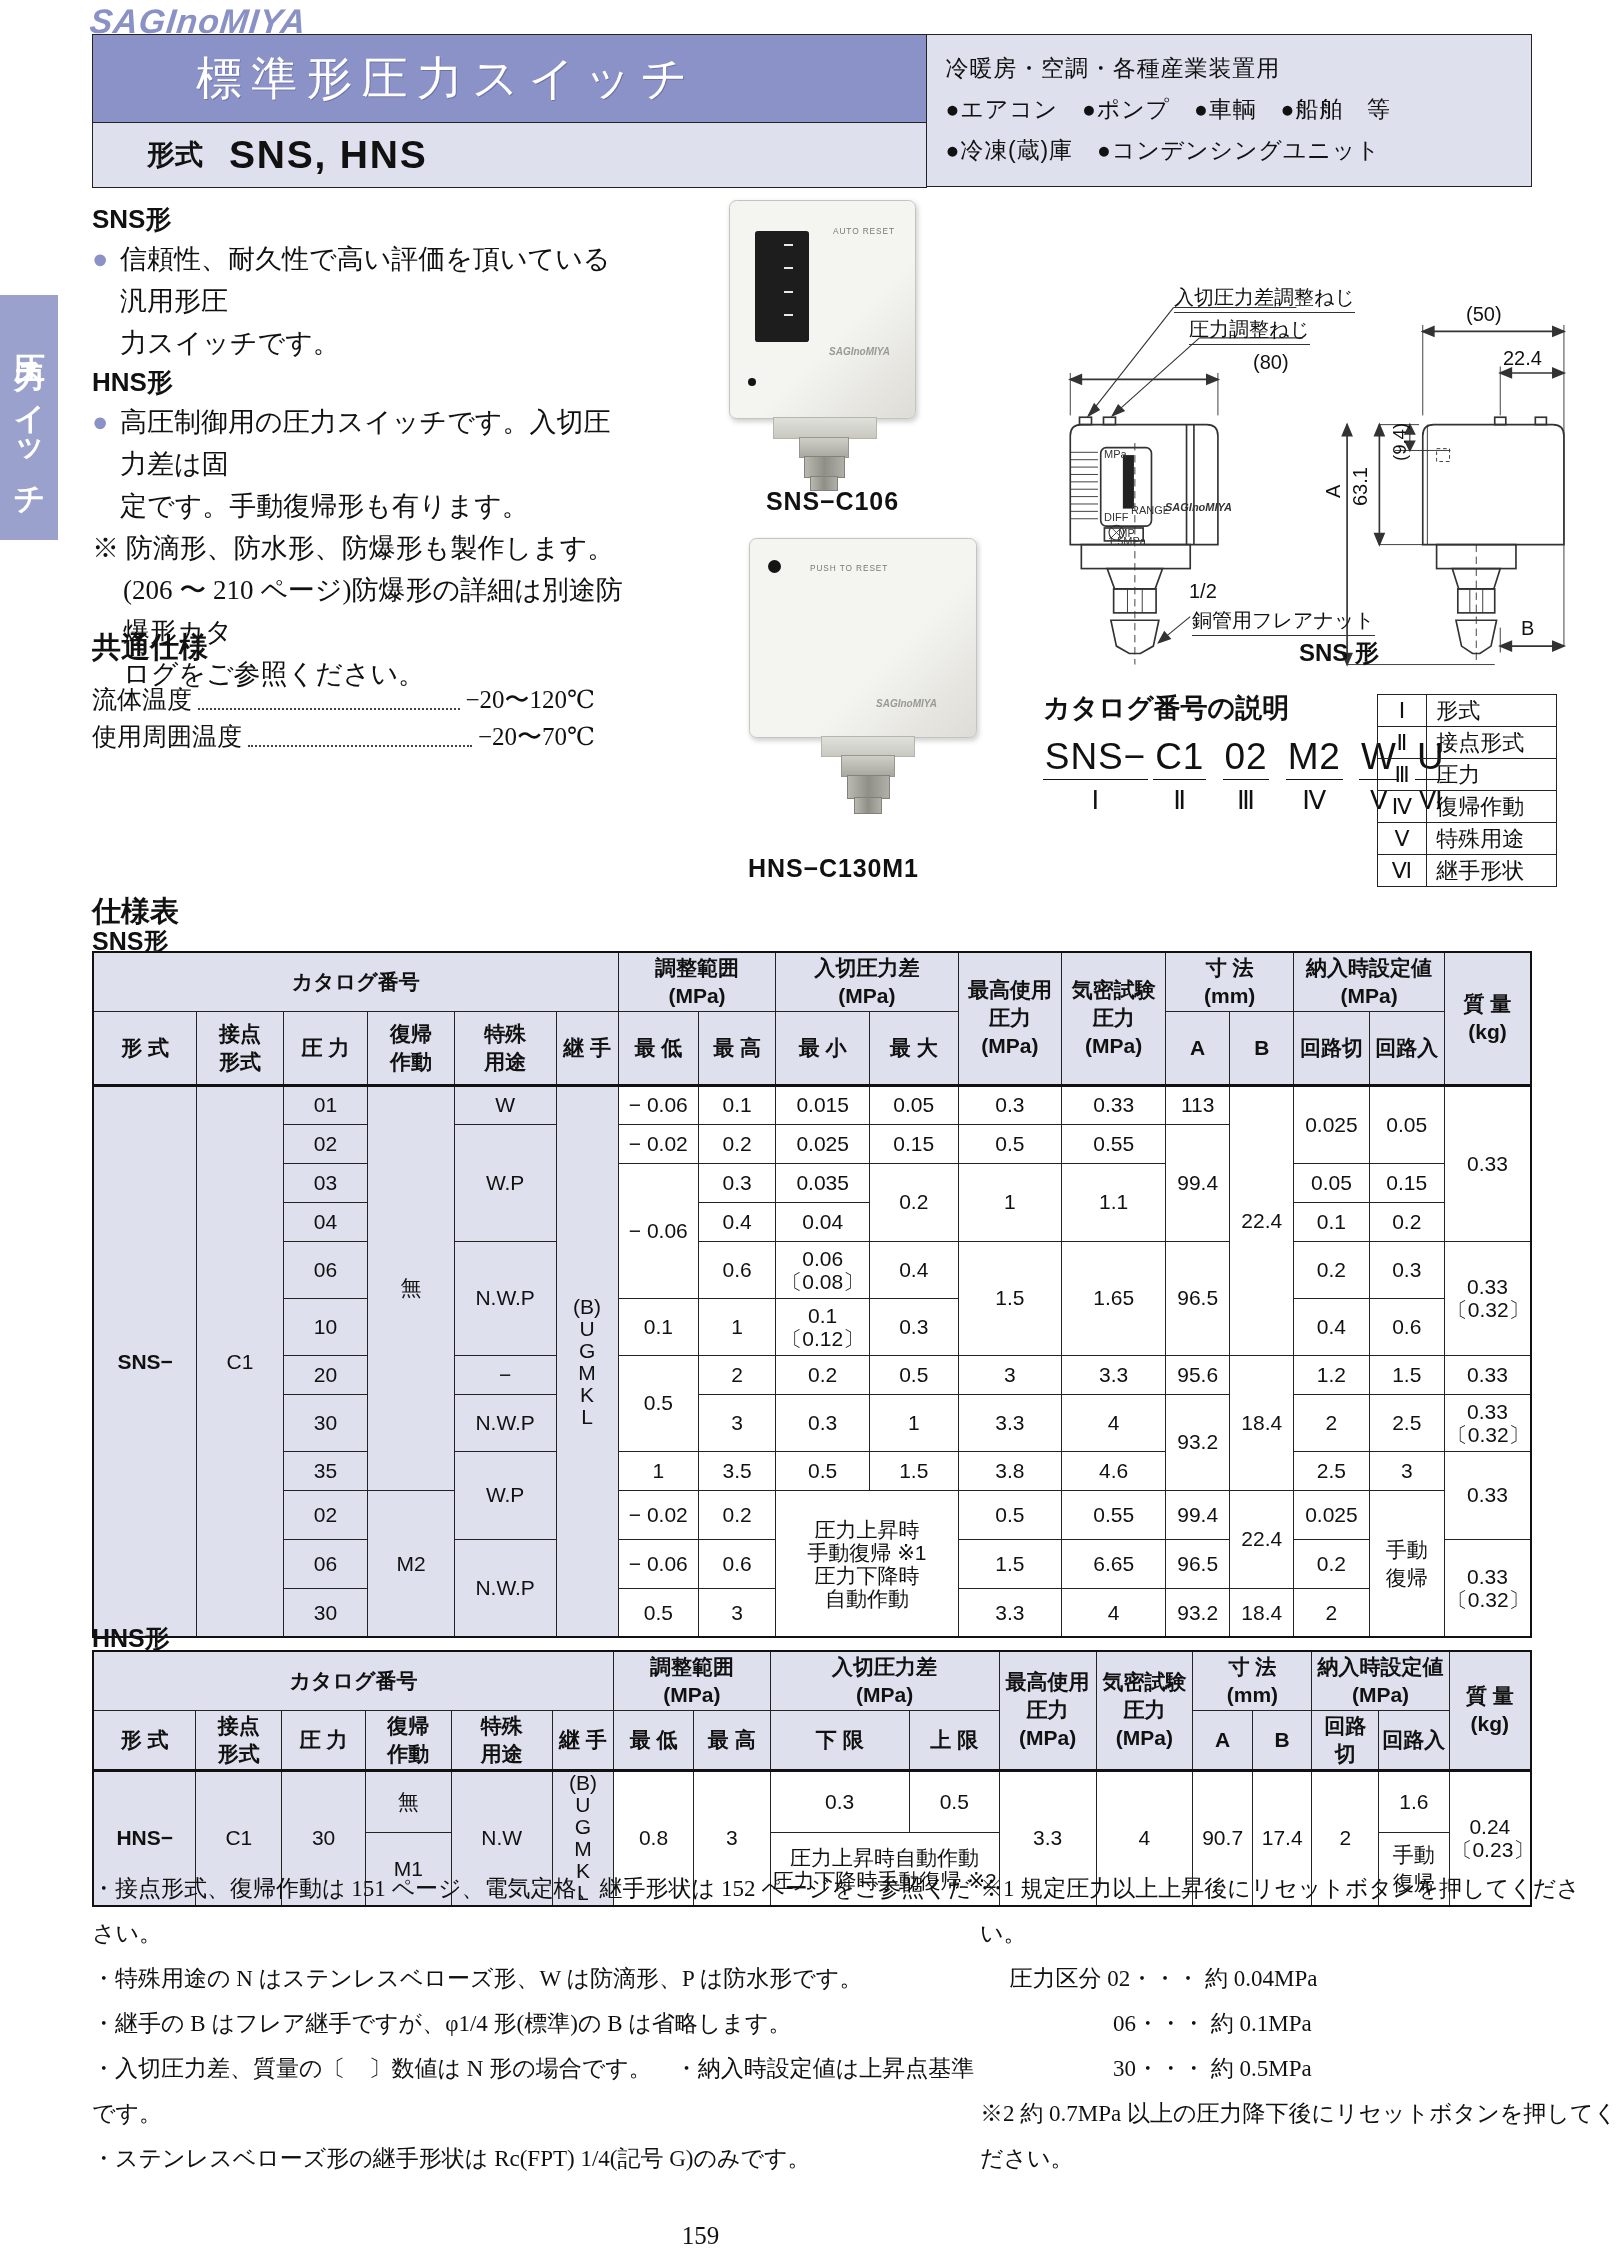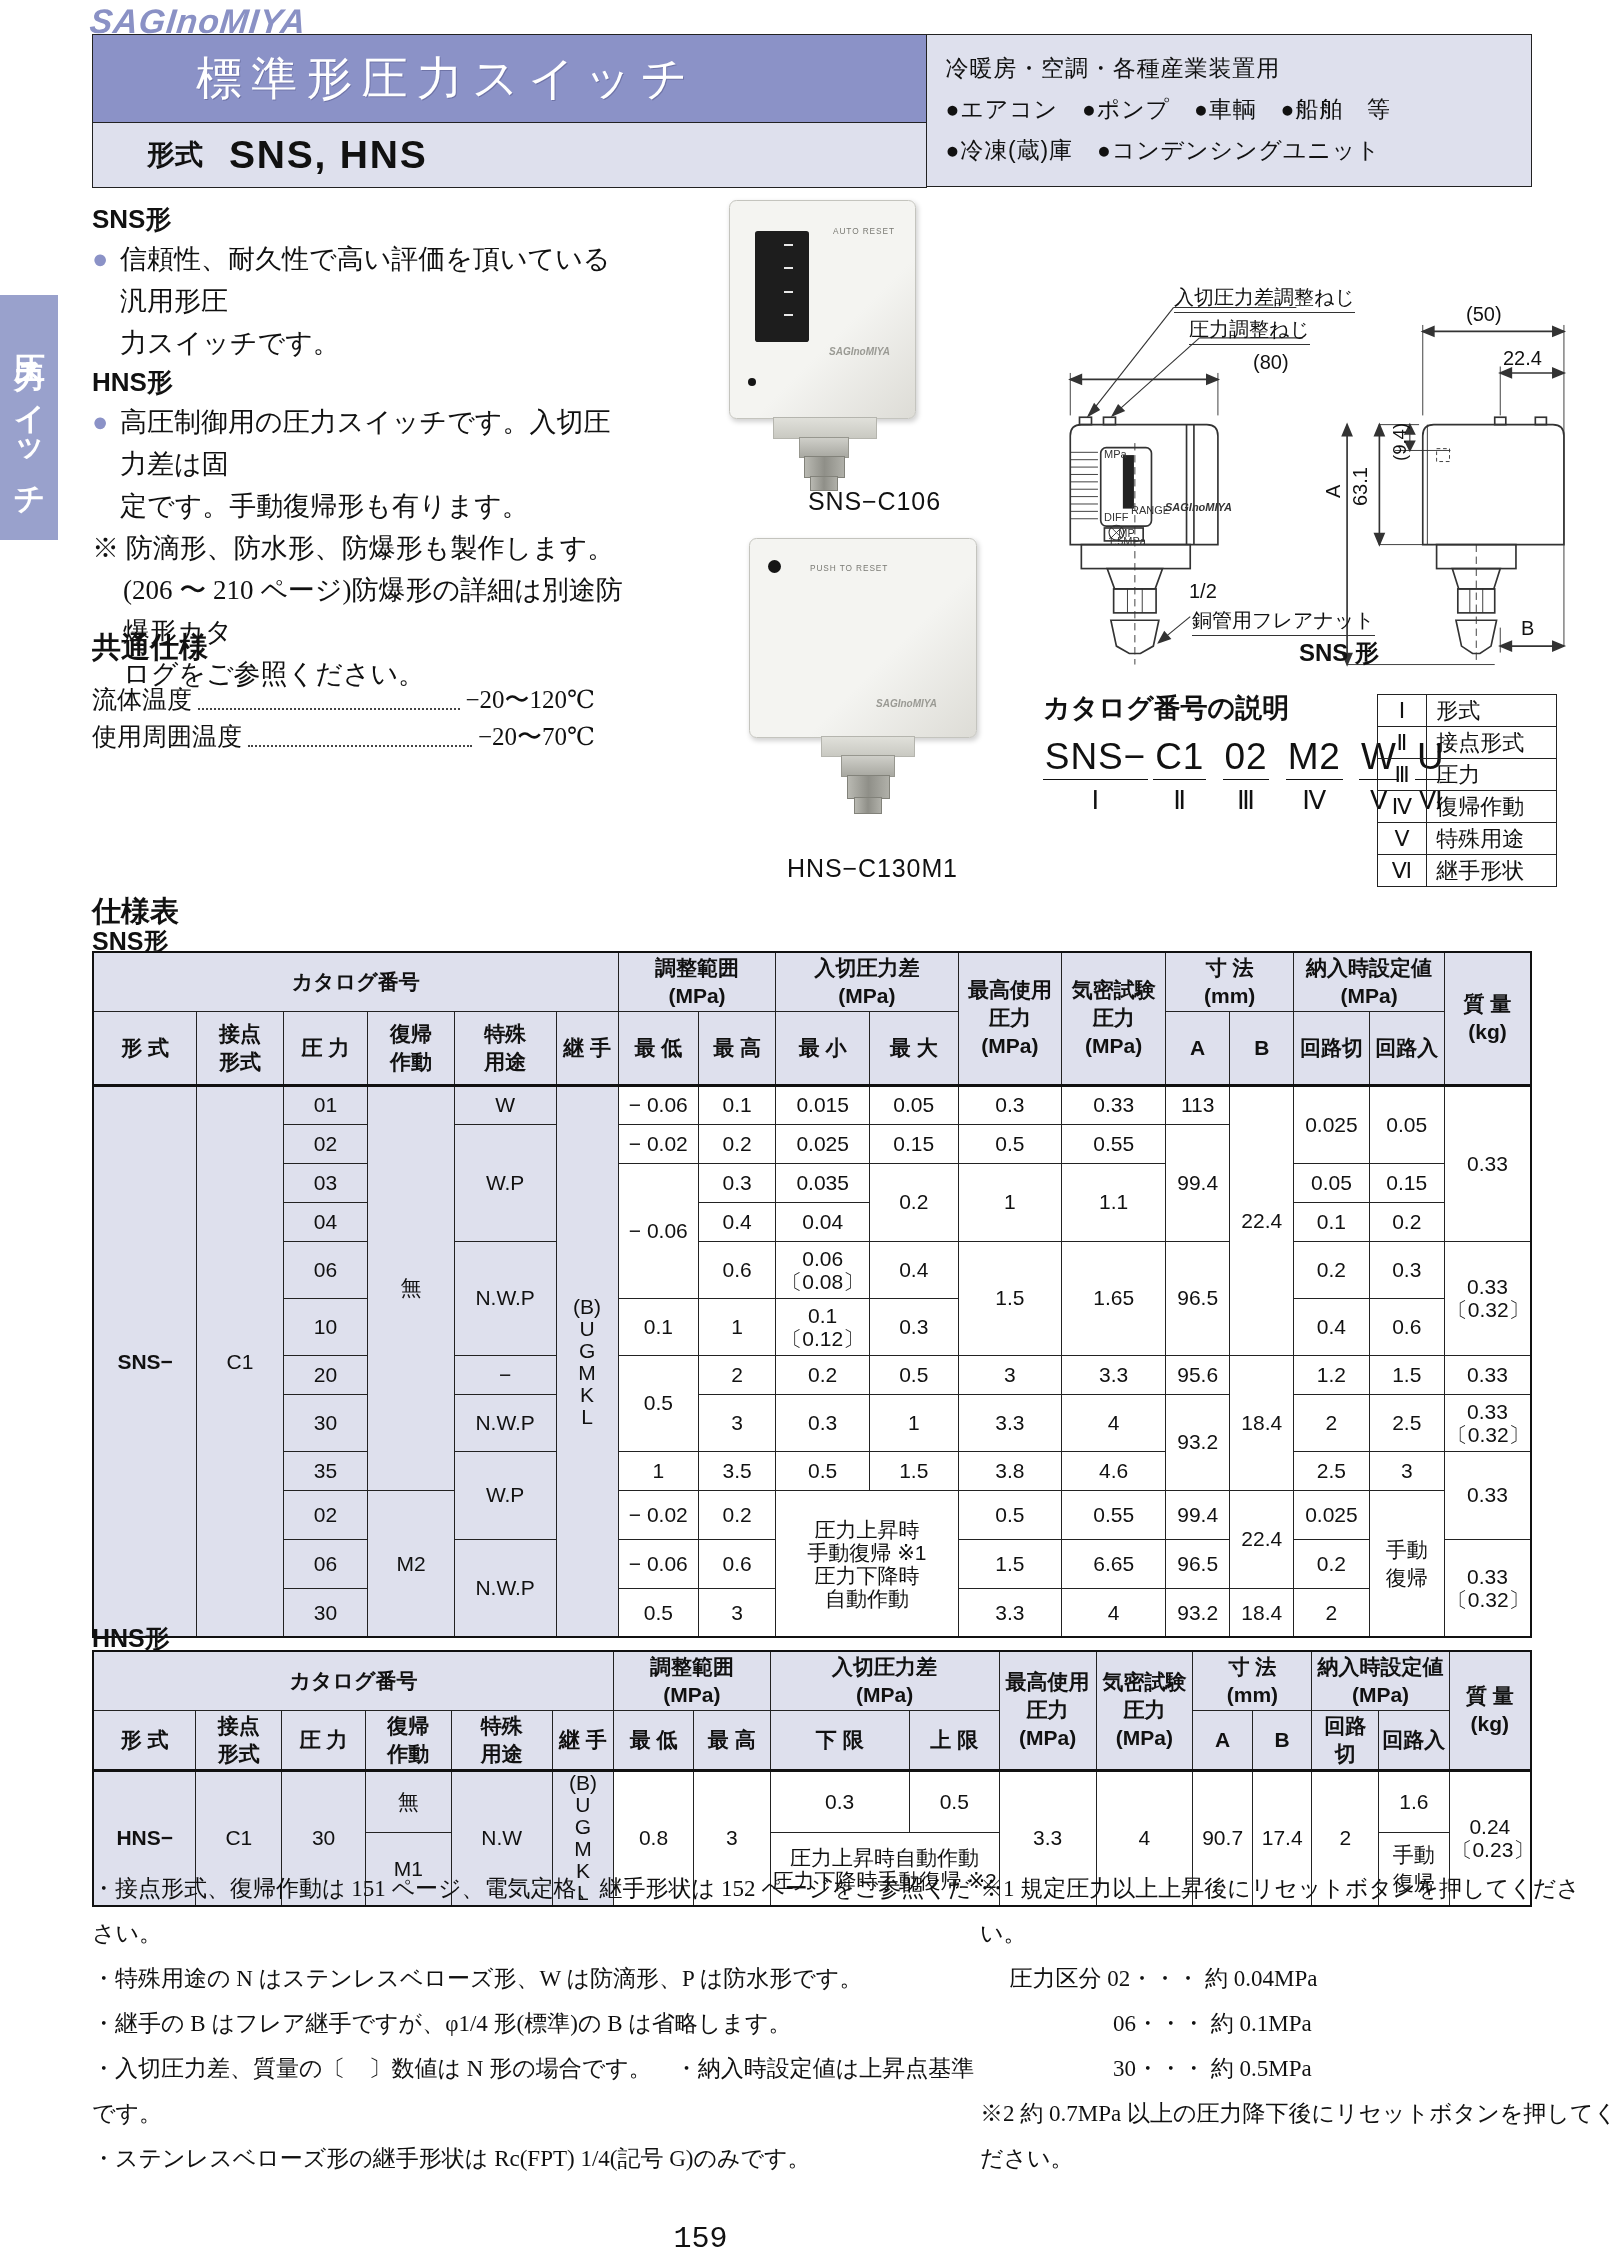--- a/index.html
+++ b/index.html
@@ -52,21 +52,21 @@
   .pbody{position:absolute;background:linear-gradient(135deg,#f4f4f1 60%,#dddcd6);
          border:0.9px solid #c4c4be;border-radius:7.4px;box-shadow:1.8px 2.8px 5.5px rgba(0,0,0,.18);}
   .pwin{position:absolute;background:#1d1d1d;border-radius:2.8px;}
   .ptick{position:absolute;background:#e8e8e8;width:9.2px;height:1.8px;}
   .pbadge{position:absolute;font-size:8.3px;color:#7a7a74;letter-spacing:0.9px;}
   .pbrand{position:absolute;font-size:10px;font-style:italic;font-weight:bold;color:#9a9a94;}
   .pplate{position:absolute;background:linear-gradient(#e0e0da,#c9c9c2);border:0.9px solid #b5b5ae;}
   .pfit1{position:absolute;background:linear-gradient(#cfcfc9,#a8a8a1);border:0.9px solid #97978f;}
   .phex{position:absolute;background:linear-gradient(90deg,#b9b9b2,#8f8f88 50%,#b0b0a9);border:0.9px solid #82827a;}
   .pdot{position:absolute;background:#151515;border-radius:50%;}
-  .plabel{position:absolute;width:100%;text-align:center;font-size:25px;font-weight:normal;letter-spacing:0.9px;}
+  .plabel{position:absolute;width:100%;text-align:left;font-size:25px;font-weight:bold;letter-spacing:0.9px;}
 
   
   #draw{left:978px;top:277px;width:609px;height:406px;}
   .dlabel{position:absolute;font-size:20px;white-space:nowrap;}
   .dlabel.u{border-bottom:1.8px solid #333;padding-bottom:0.9px;}
   .rot{transform:rotate(-90deg);transform-origin:left top;}
   #draw-caption{font-size:24px;font-weight:bold;}
   .tiny{position:absolute;font-size:11px;color:#333;white-space:pre-line;line-height:8.3px;}
 
   
@@ -109,21 +109,21 @@
   
   #notes-left{left:92px;top:1866px;width:891px;font-size:23px;line-height:45px;}
   #notes-right{left:980px;top:1866px;width:646px;font-size:23px;line-height:45px;}
   #notes-right .i1{padding-left:29.5px;}
   #notes-right .i2{padding-left:133px;}
 
   
   #acc{left:92px;top:2093px;}
   #acc .h{display:inline-block;font-size:29px;font-weight:bold;margin-right:16.6px;vertical-align:top;}
   #acc .items{display:inline-block;font-size:25px;line-height:42px;}
-  #page-num{left:0;top:2222px;width:1401px;text-align:center;font-size:30px;font-family:Liberation Mono, monospace;}
+  #page-num{left:0;top:2222px;width:1401px;text-align:center;font-size:25px;}
 </style>
 </head>
 <body>
 
 <div id="page">
 
   <div class="abs" id="logo">SAGInoMIYA</div>
   <div class="abs" id="title-bar">
     <span class="t">標準形圧力スイッチ</span>
   </div>

